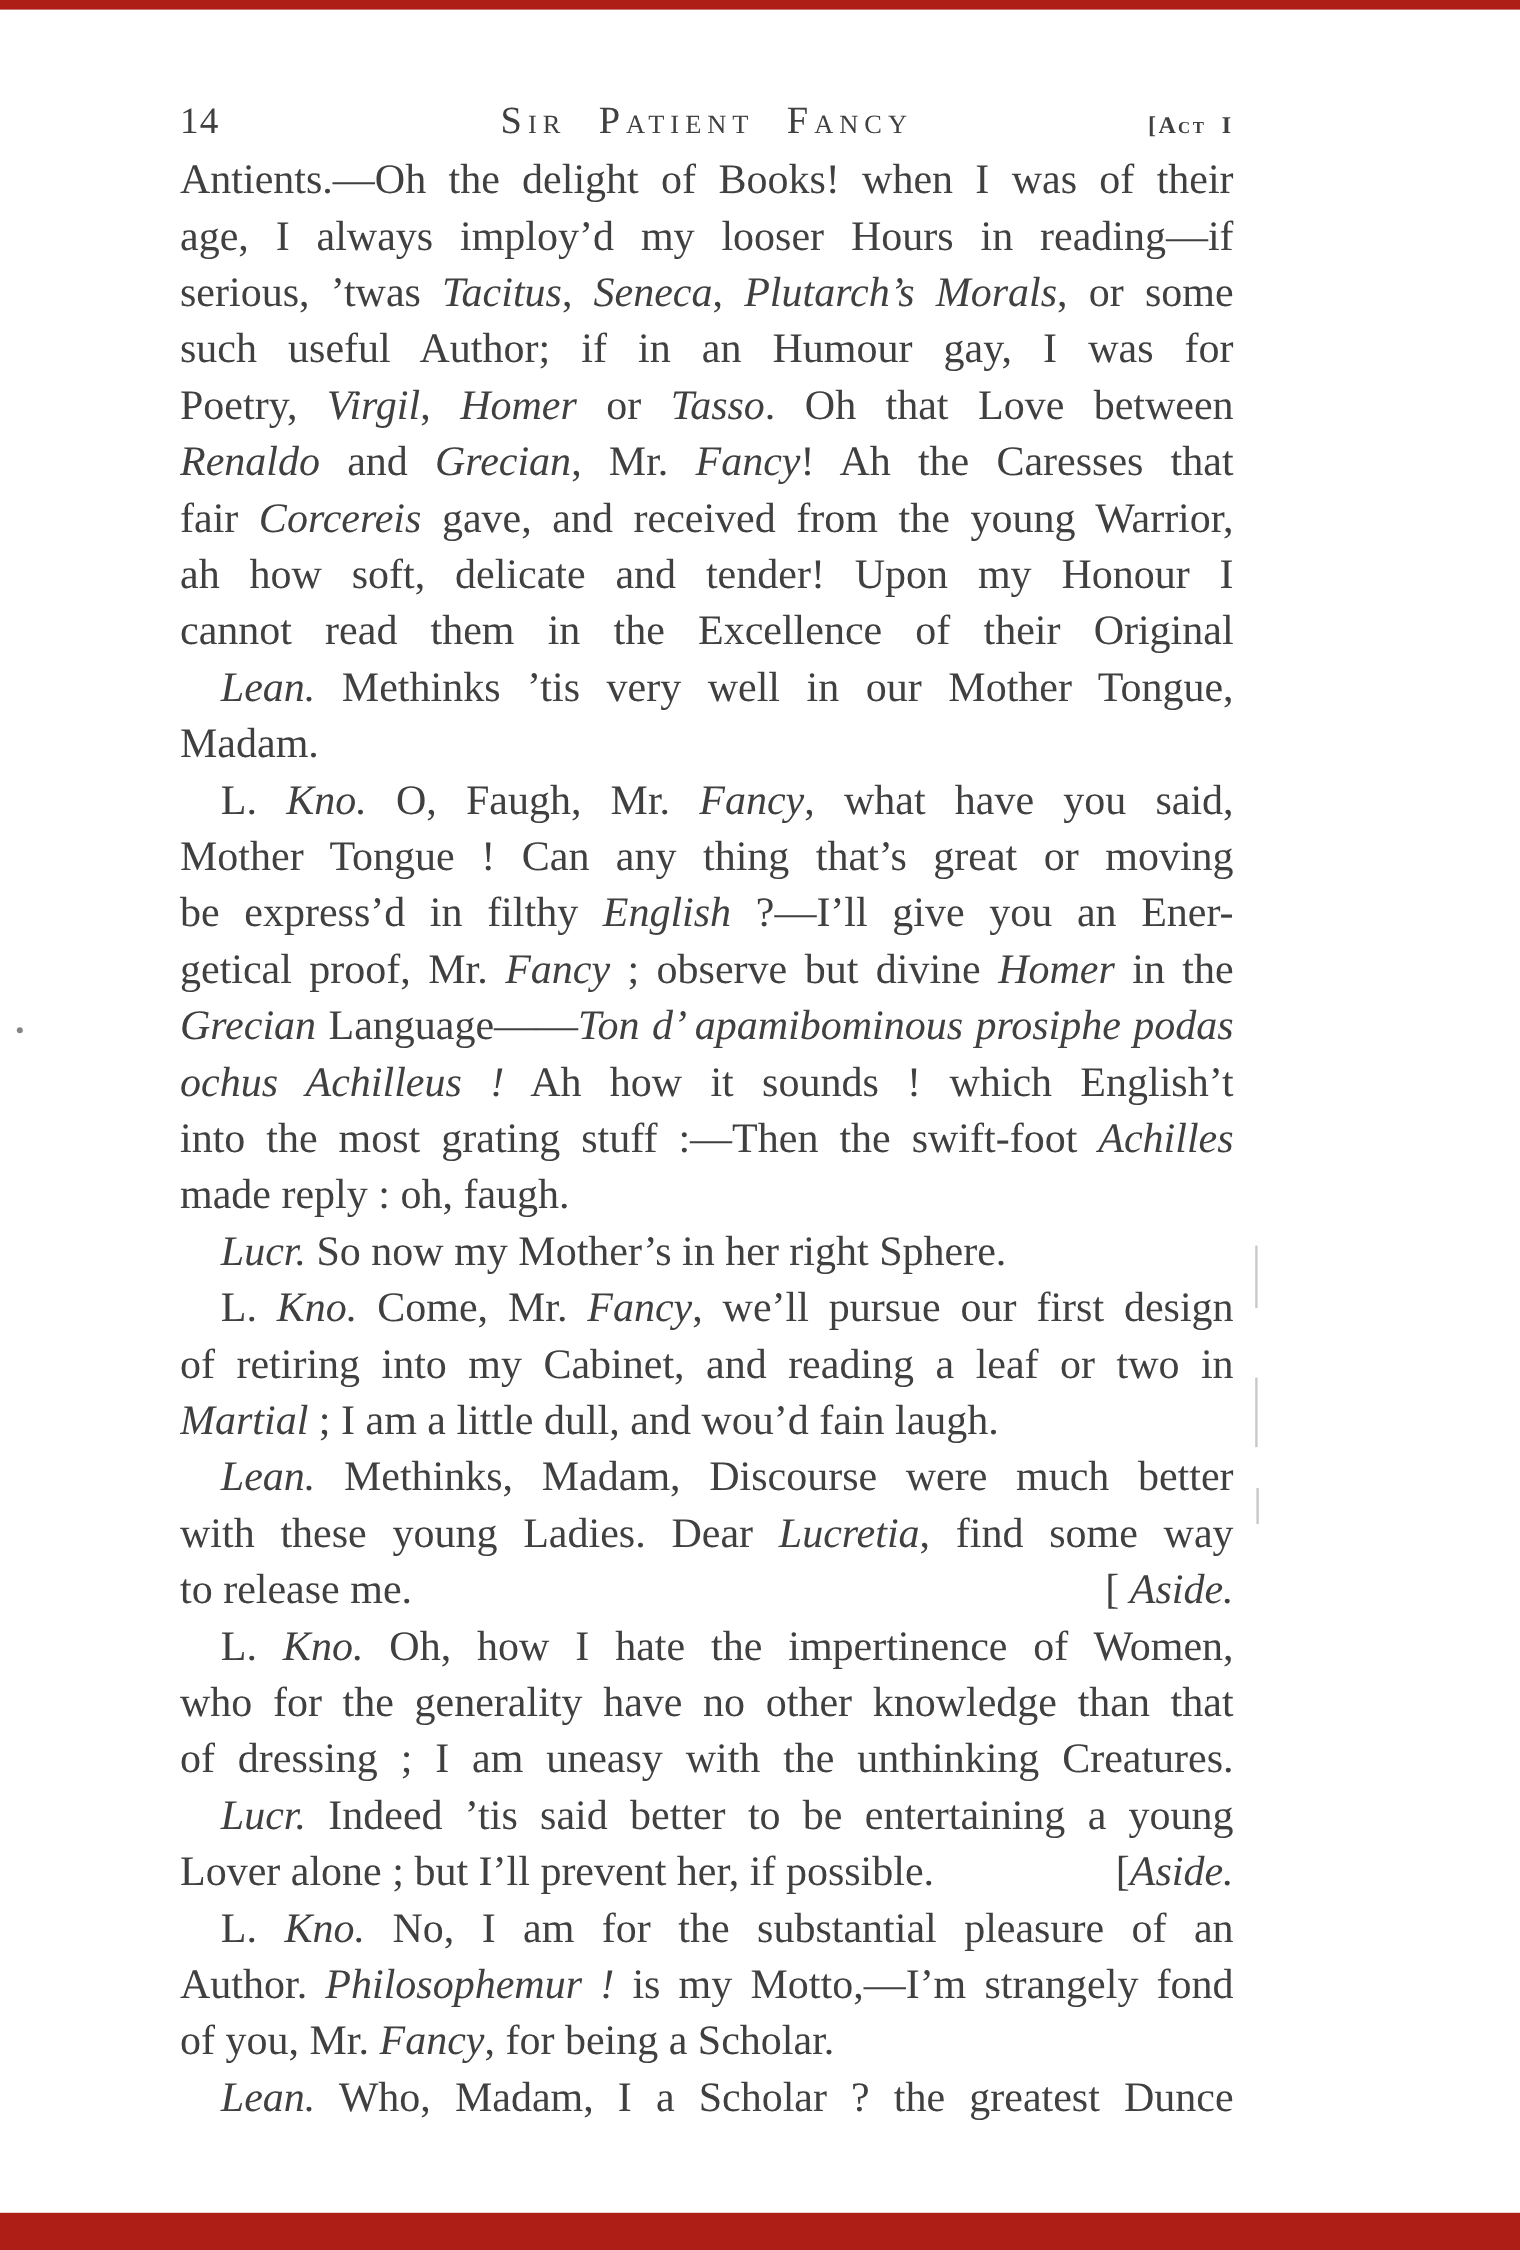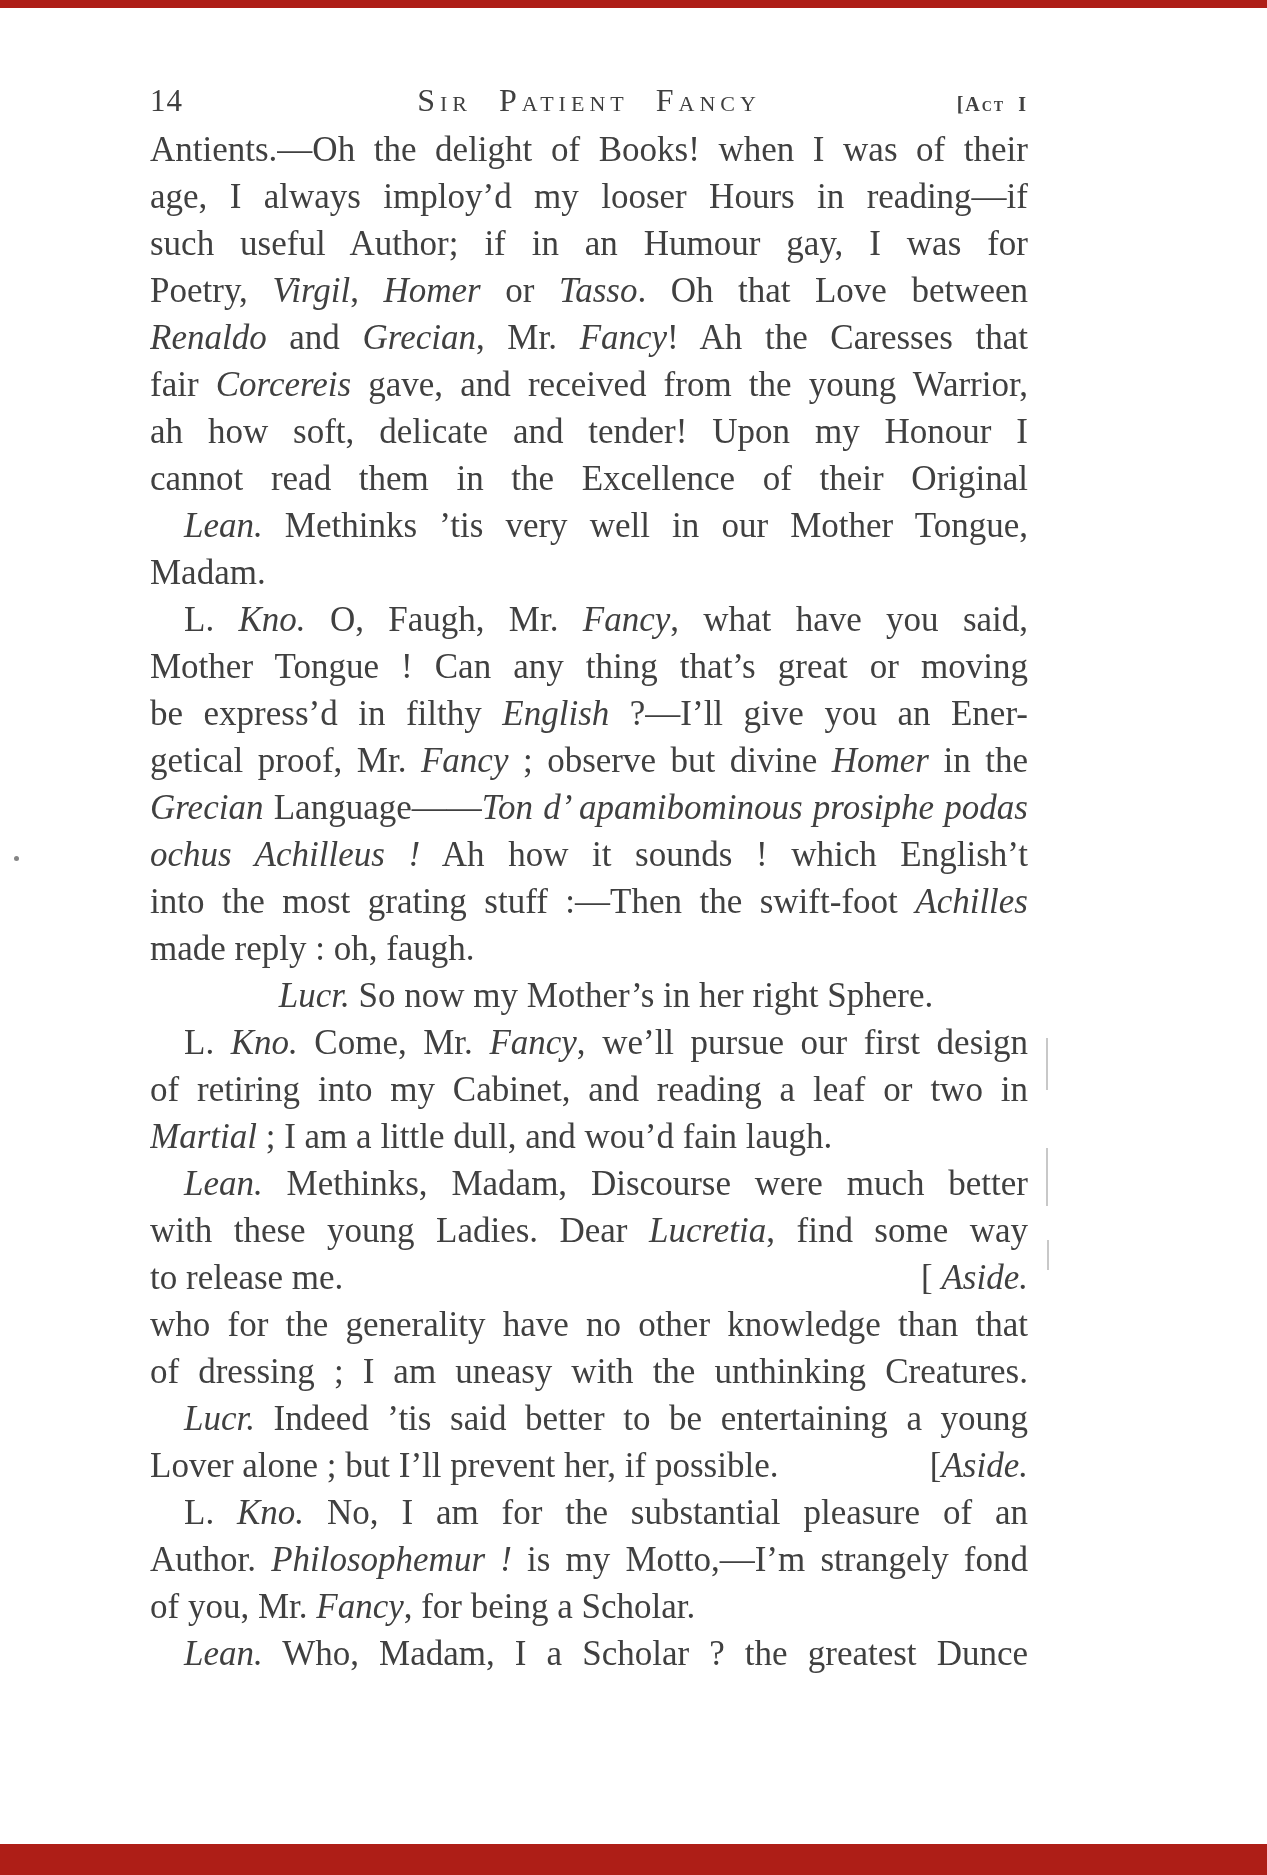--- a/index.html
+++ b/index.html
@@ -51,21 +51,21 @@
   }
   .line.justify {
     white-space:normal;
     text-align:justify;
     text-align-last:justify;
   }
   .line.left { text-align:left; }
   .line.aside {
     display:flex; justify-content:space-between; align-items:flex-end;
   }
-  .line.indent { padding-left:34px;text-align:center; }
+  .line.indent { padding-left:34px; }
   .line.justify.indent { padding-left:0; text-indent:34px; }
   .it { font-style:italic; }
 
   
   .scan-mark { position:absolute; background:#9a9a9a; opacity:.55; }
   .mark-dot { left:14px; top:856px; width:5px; height:5px; border-radius:50%; background:#666; opacity:.8; }
   .mark-v1 { left:1046px; top:1038px; width:2px; height:52px; }
   .mark-v2 { left:1046px; top:1148px; width:2px; height:58px; }
   .mark-v3 { left:1047px; top:1240px; width:2px; height:30px; }
 </style>
@@ -78,20 +78,21 @@
 
   <div class="running-header">
     <span class="page-number">14</span>
     <span class="running-title">Sir Patient Fancy</span>
     <span class="act-label">[Act I</span>
   </div>
 
   <div class="page-body">
       <div class="line justify"><span>Antients.—Oh the delight of Books! when I was of their</span></div>
       <div class="line justify"><span>age, I always imploy’d my looser Hours in reading—if</span></div>
+      <div class="line justify"><span>serious, ’twas </span><span class="it">Tacitus</span><span>, </span><span class="it">Seneca</span><span>, </span><span class="it">Plutarch’s Morals</span><span>, or some</span></div>
       <div class="line justify"><span>such useful Author; if in an Humour gay, I was for</span></div>
       <div class="line justify"><span>Poetry, </span><span class="it">Virgil</span><span>, </span><span class="it">Homer</span><span> or </span><span class="it">Tasso</span><span>. Oh that Love between</span></div>
       <div class="line justify"><span class="it">Renaldo</span><span> and </span><span class="it">Grecian</span><span>, Mr. </span><span class="it">Fancy</span><span>! Ah the Caresses that</span></div>
       <div class="line justify"><span>fair </span><span class="it">Corcereis</span><span> gave, and received from the young Warrior,</span></div>
       <div class="line justify"><span>ah how soft, delicate and tender! Upon my Honour I</span></div>
       <div class="line justify"><span>cannot read them in the Excellence of their Original</span></div>
       <div class="line justify indent"><span class="it">Lean.</span><span> Methinks ’tis very well in our Mother Tongue,</span></div>
       <div class="line left"><span>Madam.</span></div>
       <div class="line justify indent"><span>L. </span><span class="it">Kno.</span><span> O, Faugh, Mr. </span><span class="it">Fancy</span><span>, what have you said,</span></div>
       <div class="line justify"><span>Mother Tongue ! Can any thing that’s great or moving</span></div>
@@ -104,20 +105,21 @@
       <div class="line left indent"><span class="it">Lucr.</span><span> So now my Mother’s in her right Sphere.</span></div>
       <div class="line justify indent"><span>L. </span><span class="it">Kno.</span><span> Come, Mr. </span><span class="it">Fancy</span><span>, we’ll pursue our first design</span></div>
       <div class="line justify"><span>of retiring into my Cabinet, and reading a leaf or two in</span></div>
       <div class="line left"><span class="it">Martial</span><span> ; I am a little dull, and wou’d fain laugh.</span></div>
       <div class="line justify indent"><span class="it">Lean.</span><span> Methinks, Madam, Discourse were much better</span></div>
       <div class="line justify"><span>with these young Ladies. Dear </span><span class="it">Lucretia</span><span>, find some way</span></div>
       <div class="line aside">
         <span><span>to release me.</span></span>
         <span><span>[ </span><span class="it">Aside.</span></span>
       </div>
+      <div class="line justify indent"><span>L. </span><span class="it">Kno.</span><span> Oh, how I hate the impertinence of Women,</span></div>
       <div class="line justify"><span>who for the generality have no other knowledge than that</span></div>
       <div class="line justify"><span>of dressing ; I am uneasy with the unthinking Creatures.</span></div>
       <div class="line justify indent"><span class="it">Lucr.</span><span> Indeed ’tis said better to be entertaining a young</span></div>
       <div class="line aside">
         <span><span>Lover alone ; but I’ll prevent her, if possible.</span></span>
         <span><span>[</span><span class="it">Aside.</span></span>
       </div>
       <div class="line justify indent"><span>L. </span><span class="it">Kno.</span><span> No, I am for the substantial pleasure of an</span></div>
       <div class="line justify"><span>Author. </span><span class="it">Philosophemur !</span><span> is my Motto,—I’m strangely fond</span></div>
       <div class="line left"><span>of you, Mr. </span><span class="it">Fancy</span><span>, for being a Scholar.</span></div>

